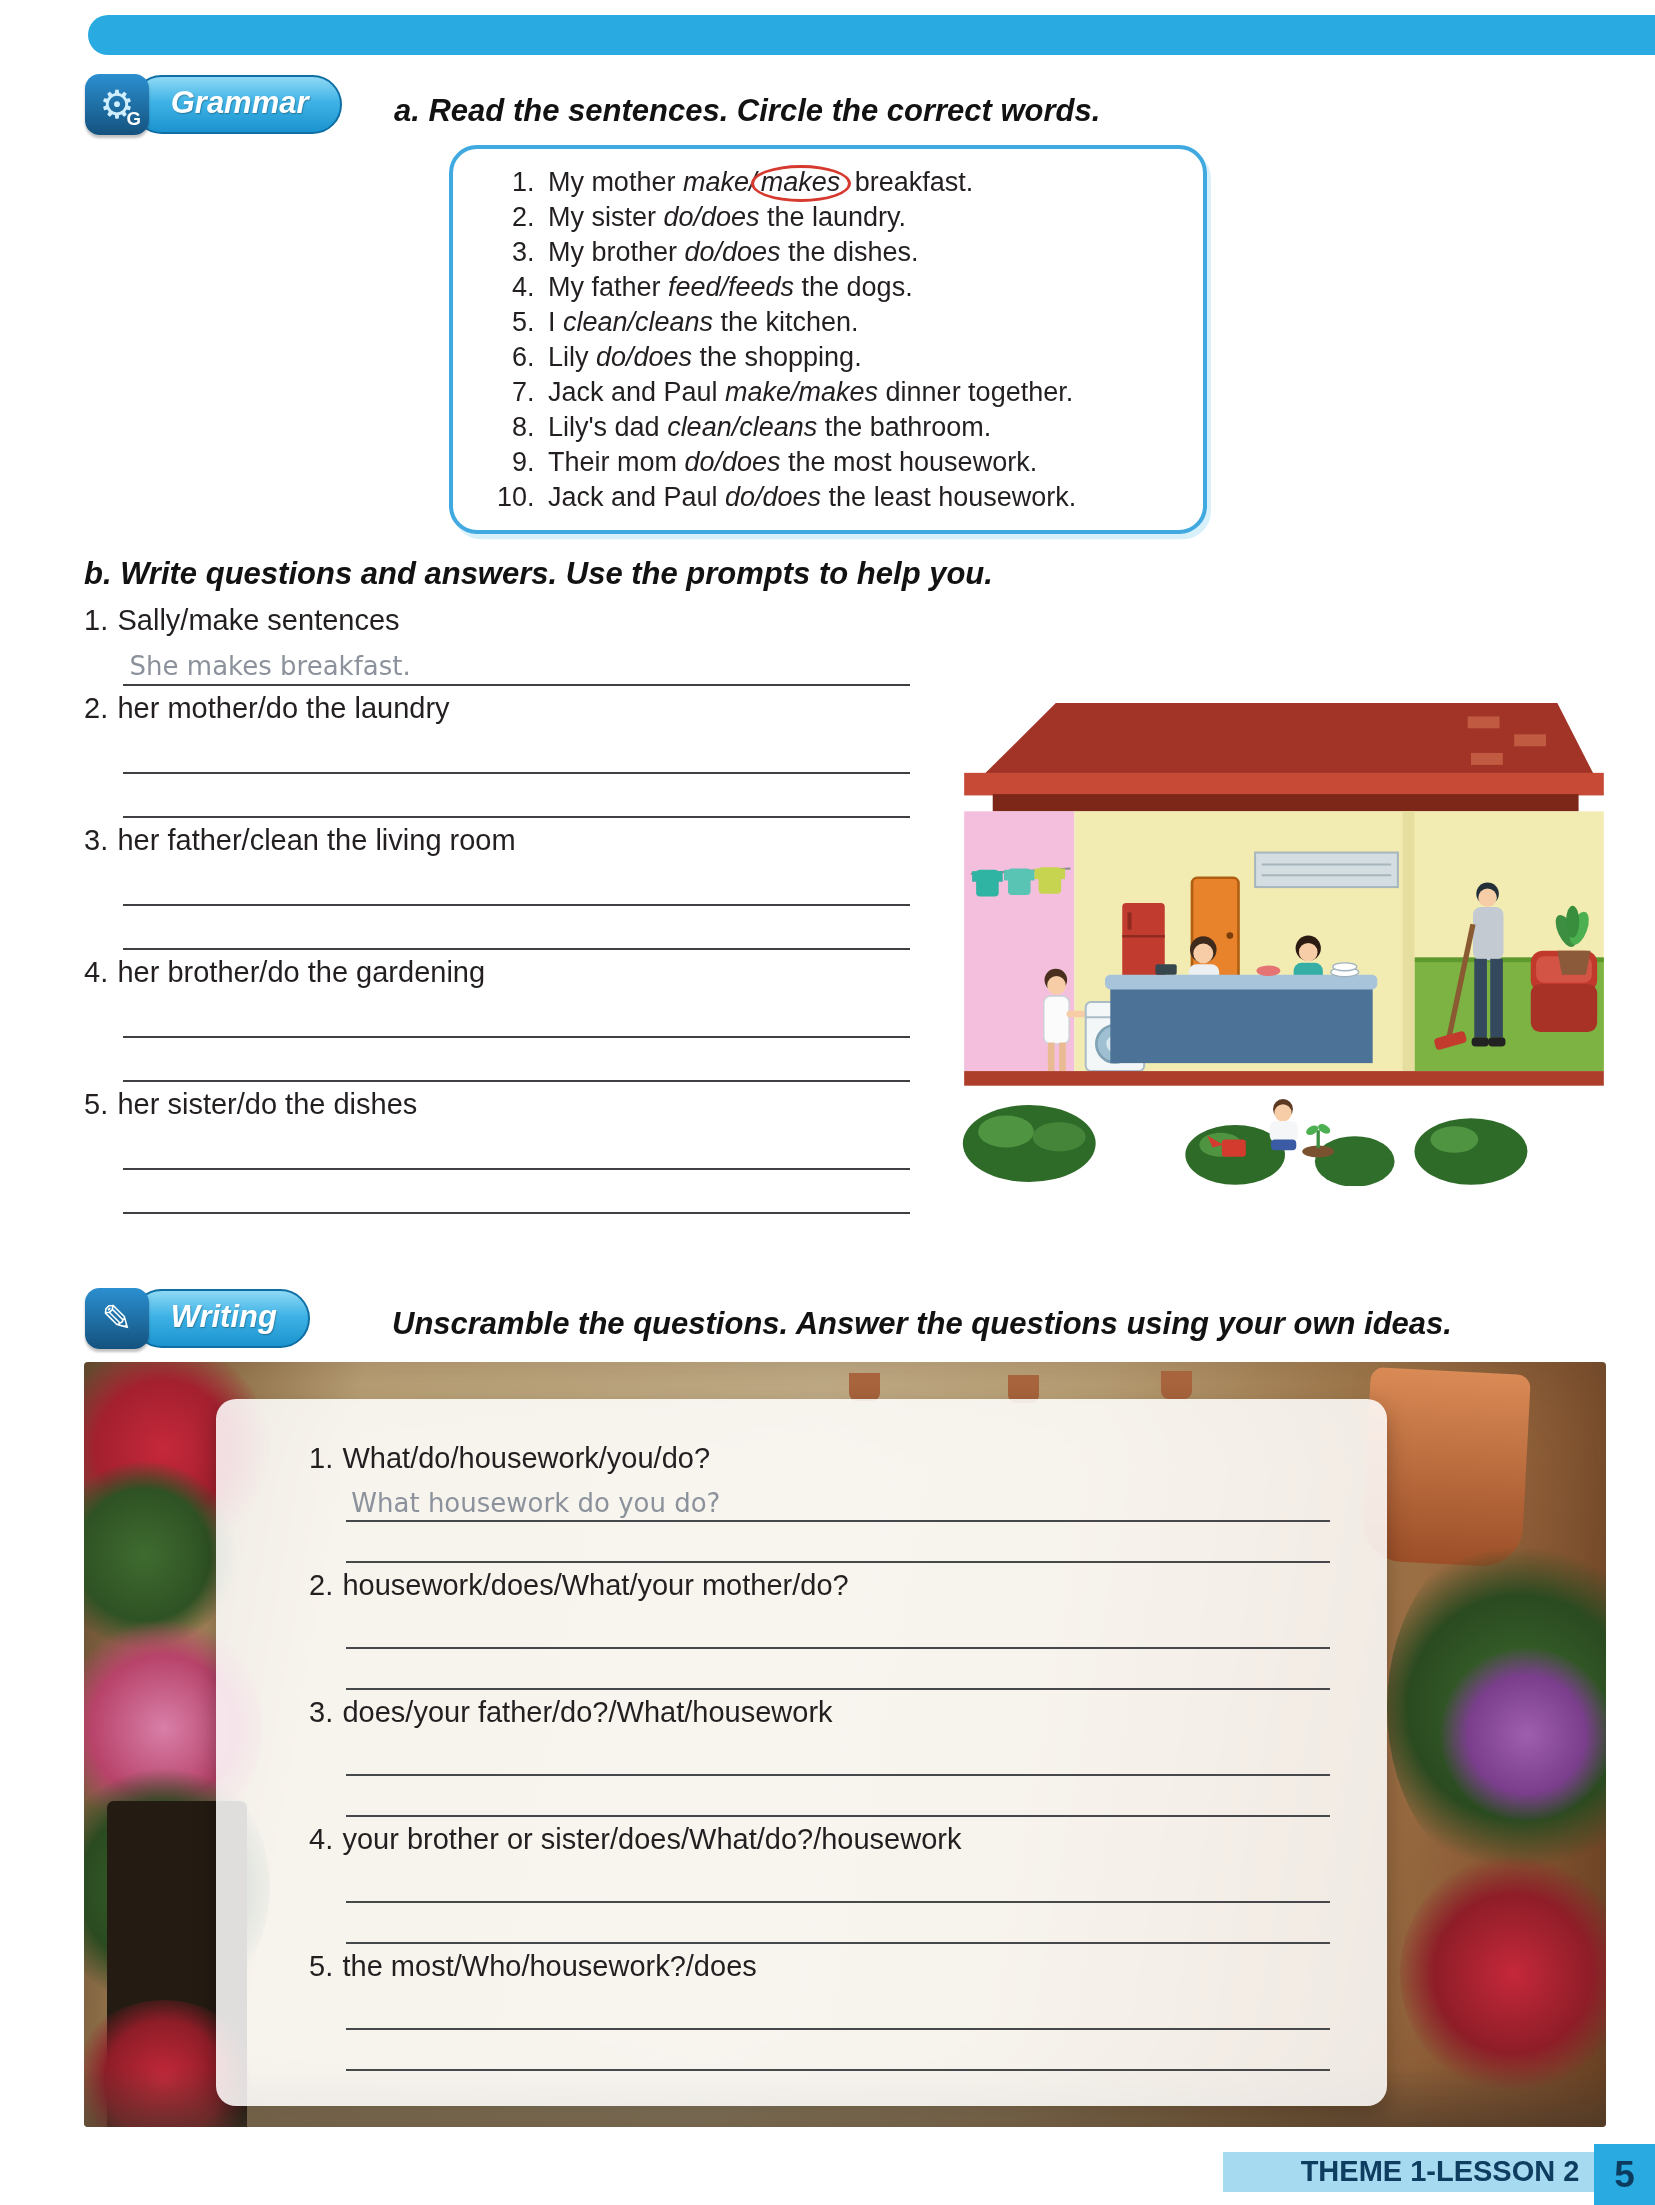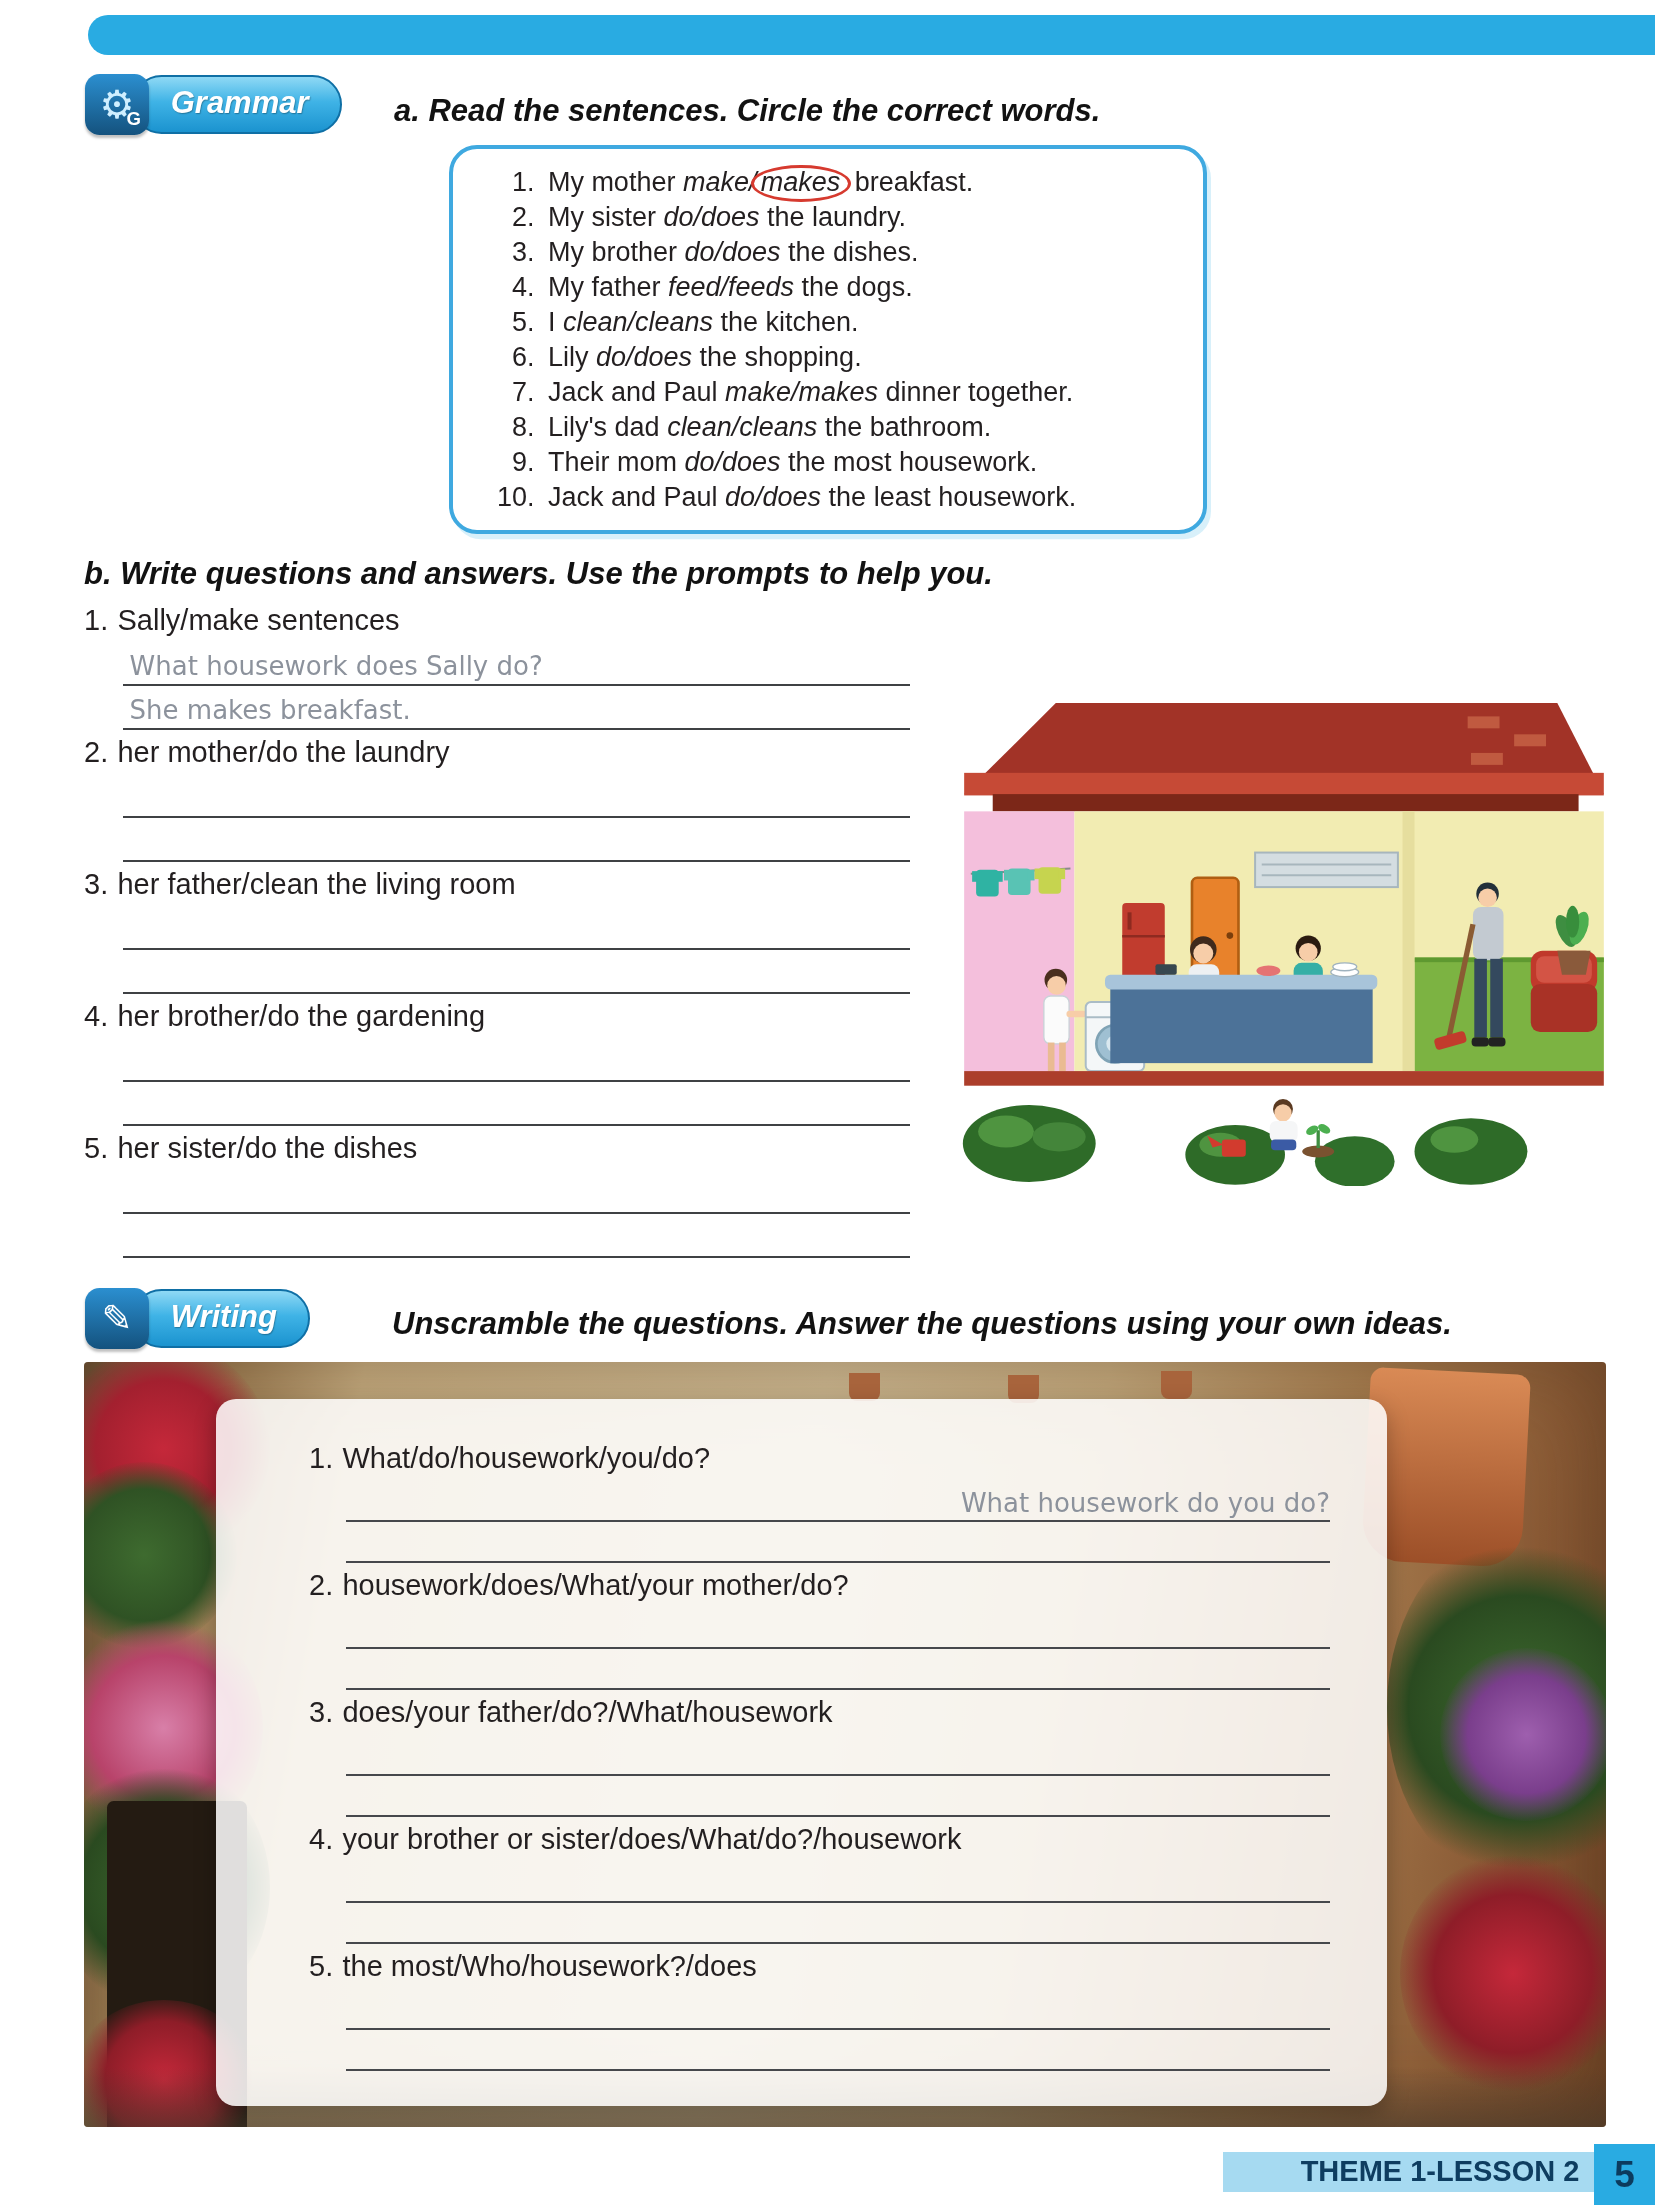--- a/index.html
+++ b/index.html
@@ -55,21 +55,21 @@
   .photo { position:absolute; left:84px; top:1362px; width:1522px; height:765px;
            overflow:hidden; border-radius:4px;
            background:linear-gradient(100deg,#6E5236 0%,#9C7C52 9%,#C4AA7E 17%,#CDB891 45%,#C3A87C 62%,#A67C4E 78%,#8A5A35 90%,#714526 100%);
            box-shadow:inset 0 0 93px rgba(60,40,20,.35); }
   .blob { position:absolute; border-radius:50%; }
   .panel { position:absolute; left:132px; top:37px; width:1171px; height:707px;
            background:rgba(255,255,255,.86); border-radius:20px; z-index:5;
            box-shadow:0 8px 22.6px rgba(0,0,0,.28); padding:37px 40px 0 93px; }
   .w-text { height:45px; display:flex; align-items:center; font-size:29px; gap:9.3px; color:#231F20; }
   .w-line { margin-left:37px; width:984px; height:41px; border-bottom:2px solid #46484C;
-            display:flex; align-items:flex-end; padding:0 0 2px 5.3px;justify-content:flex-end; }
+            display:flex; align-items:flex-end; padding:0 0 2px 5.3px; }
 
   
   .footer-bar { position:absolute; right:61px; bottom:13.3px; width:371px; height:40px;
                 background:#A6DAF1; display:flex; align-items:center; justify-content:flex-end;
                 padding-right:14.6px; font-weight:bold; font-size:29px; color:#0E3D60;margin-left:48px; }
   .page-tab { position:absolute; right:0; bottom:0; width:61px; height:61px; background:#29ABE2;
               display:flex; align-items:center; justify-content:center;
               font-weight:bold; font-size:37px; color:#0C3B5E; }
 </style>
 </head>
@@ -131,23 +131,20 @@
       </div>
   </div>
 
   <div class="h-title" style="left:84px; top:556px;">b. Write questions and answers. Use the prompts to help you.</div>
 
   <div class="part-b">
     <div class="prompt">
       <div class="prompt-text">
           <span>1.</span>
           <span>Sally/make sentences</span>
-        </div>
-      <div class="ans-line">
-          <span class="hand">What housework does Sally do?</span>
         </div>
       <div class="ans-line">
           <span class="hand">She makes breakfast.</span>
         </div>
     </div>
     <div class="prompt">
       <div class="prompt-text">
           <span>2.</span>
           <span>her mother/do the laundry</span>
         </div>

